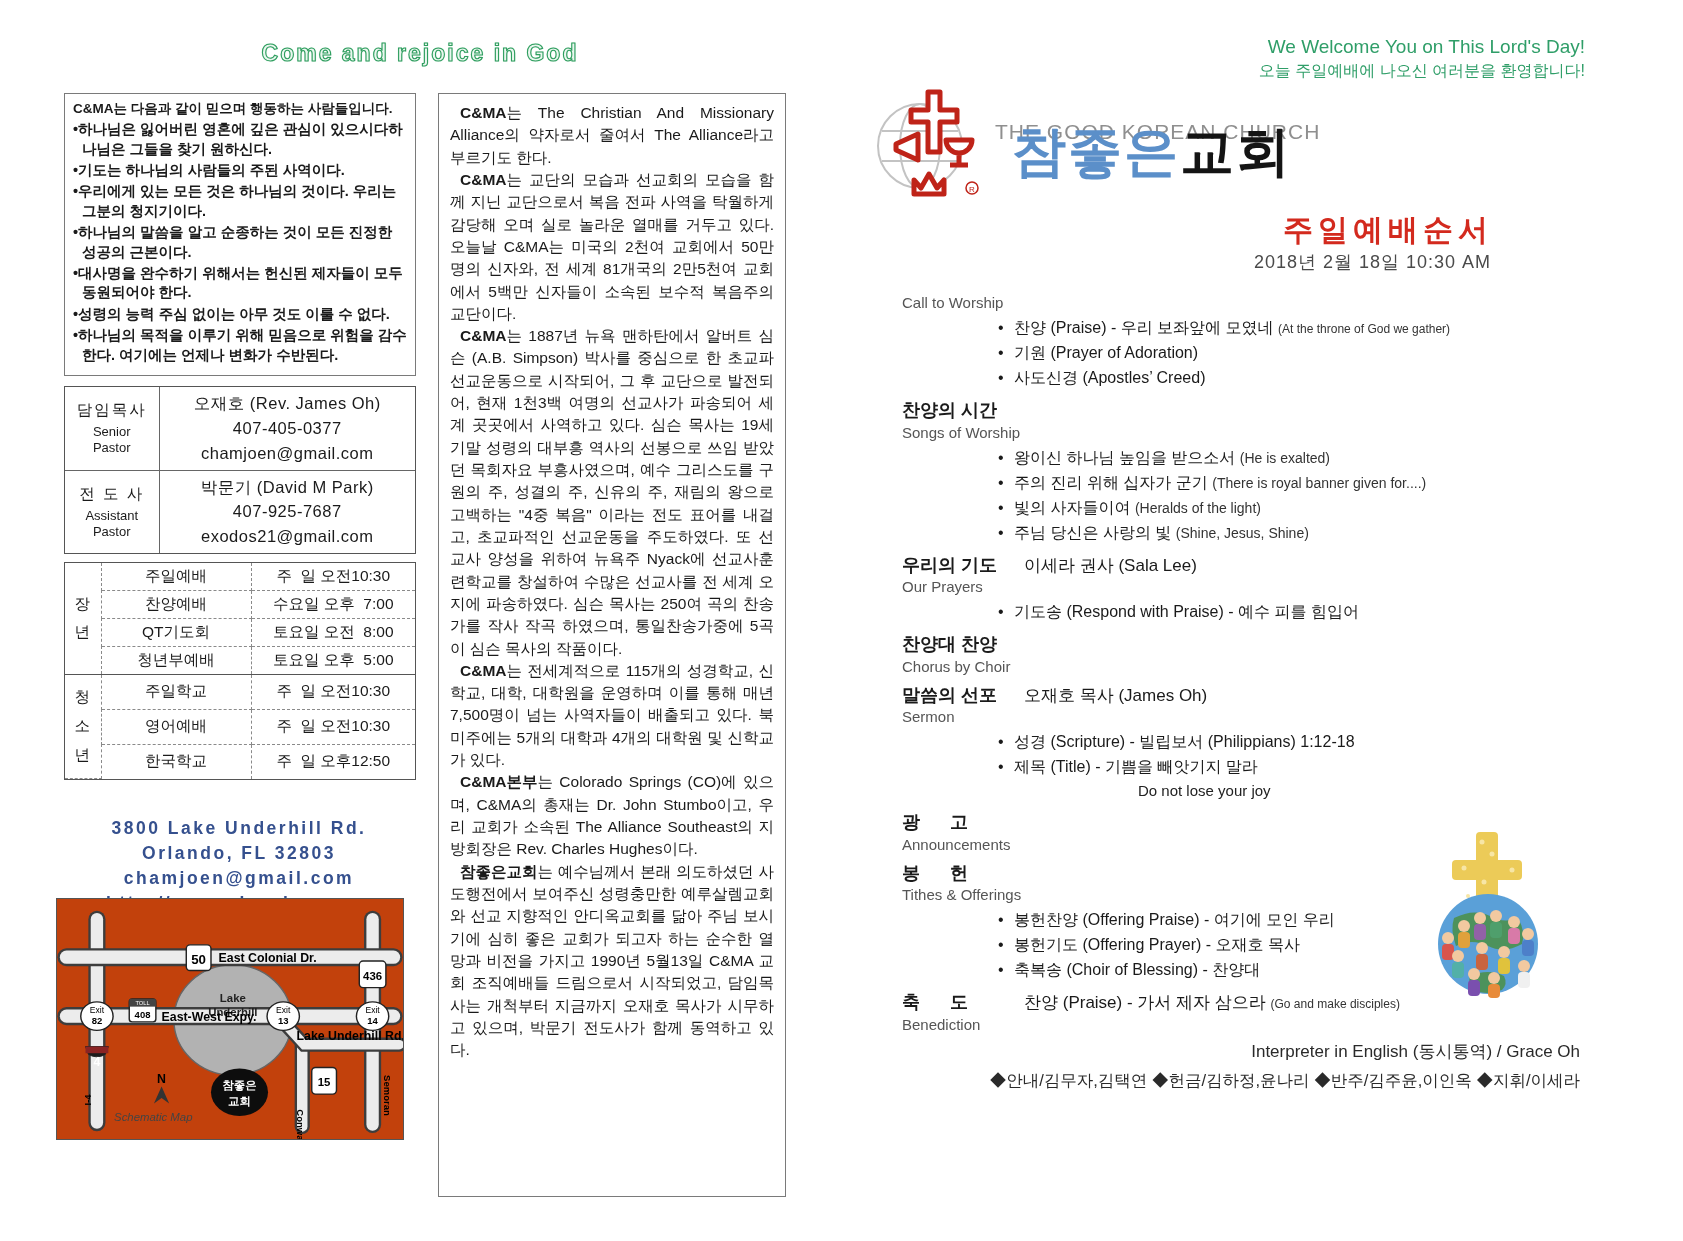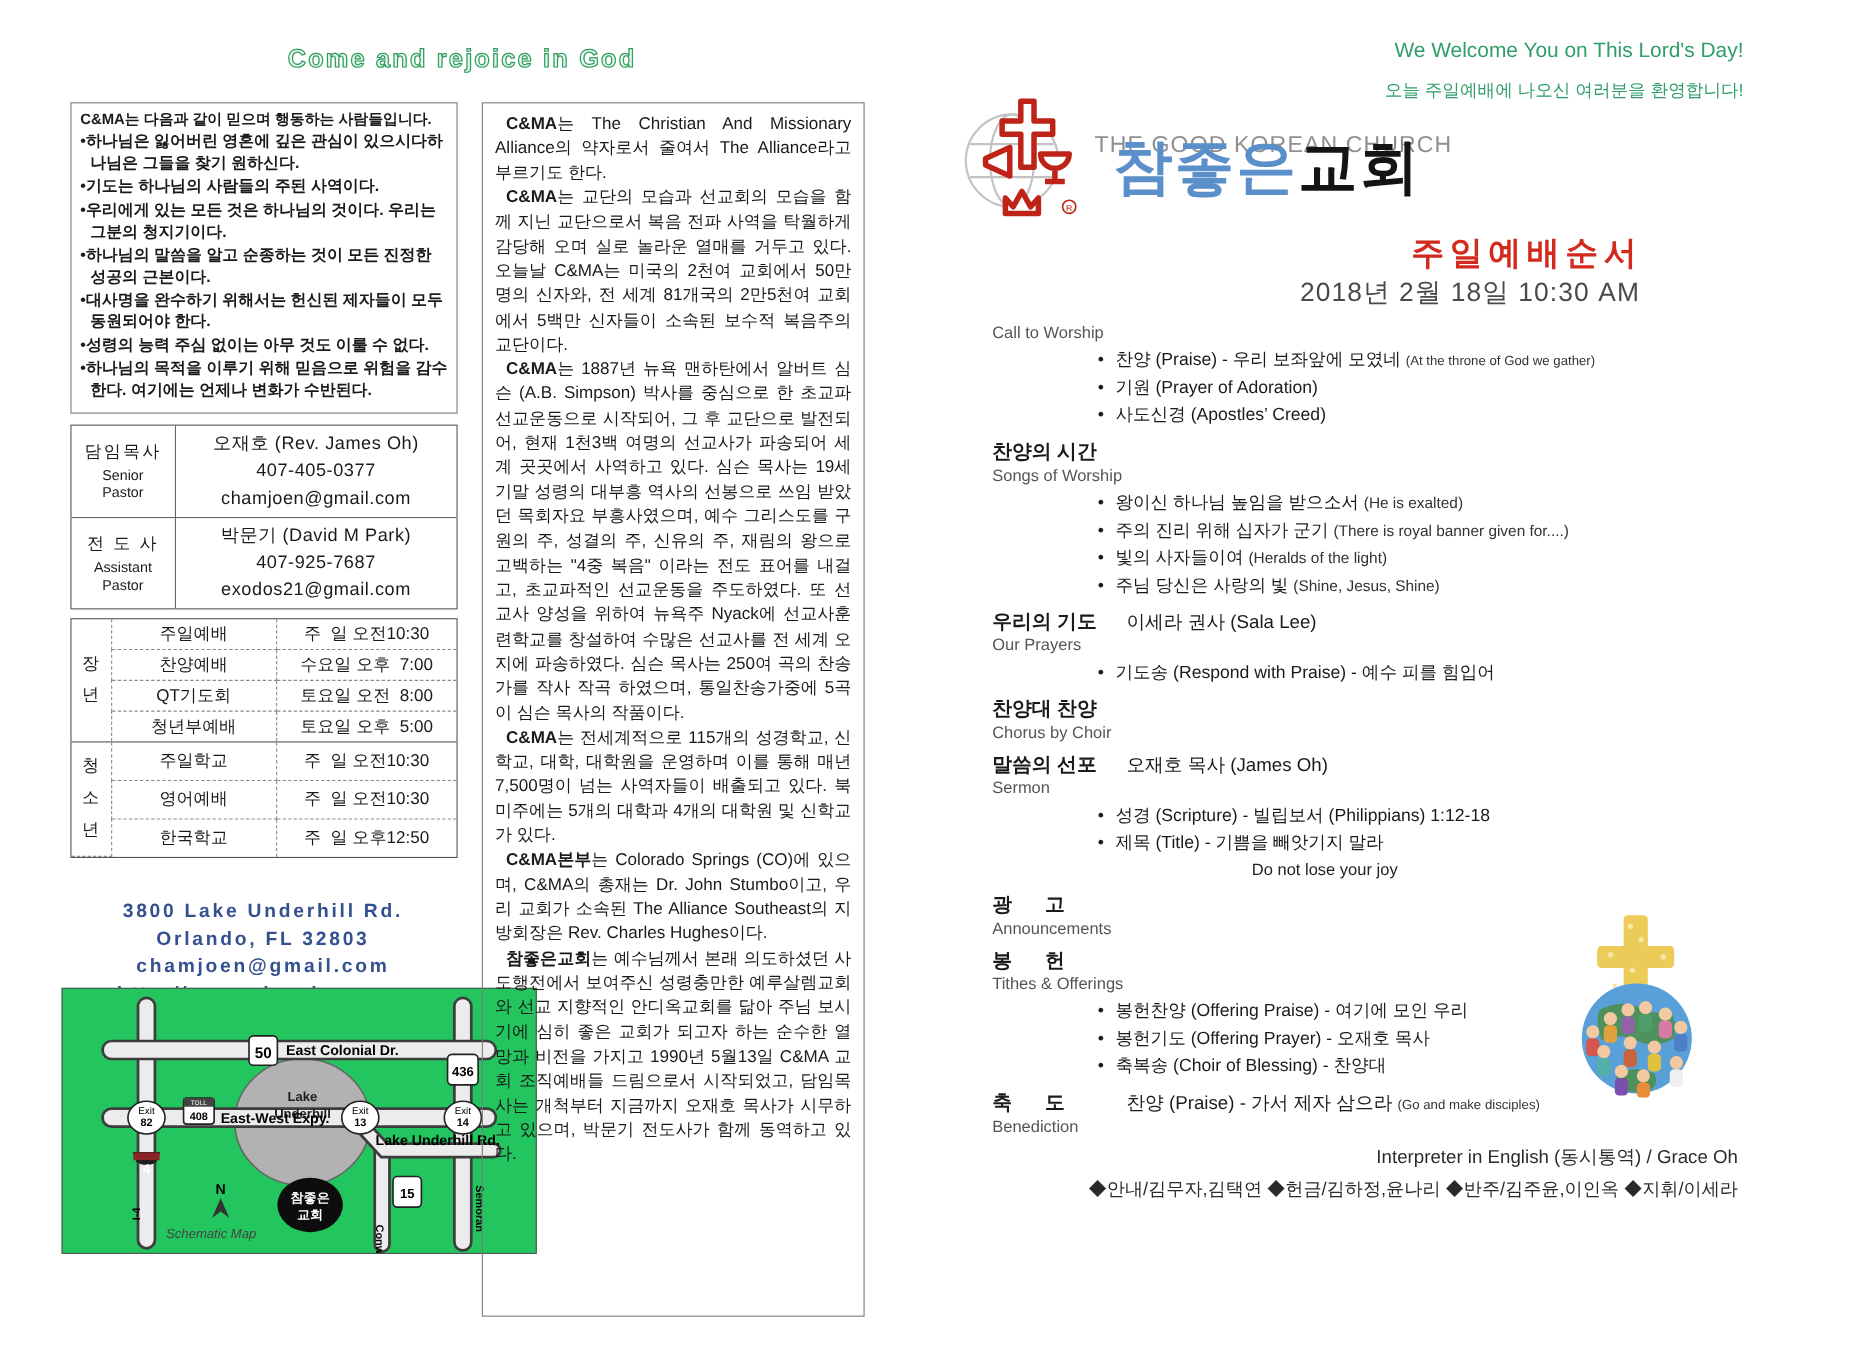--- a/index.html
+++ b/index.html
@@ -38,45 +38,45 @@
   .schedule tr:first-child td{border-top:none;}
   .schedule tr:last-child td{border-bottom:none;}
   .schedule td.c-label{border-left:none;}
   .schedule td.c-time{border-right:none;white-space:pre;}
   .schedule tr.group-start td{border-top:1.4px solid #555;}
   .grp{line-height:1.85;letter-spacing:1px;}
 
   .address{position:absolute;left:56px;top:788px;width:366px;text-align:center;
     color:#35508e;font-weight:bold;font-size:17.5px;letter-spacing:2.5px;line-height:1.42;margin-top:28px;}
 
-  .map-box{position:absolute;left:56px;top:898px;width:432px;height:242px;
-    border:1.5px solid #555;box-sizing:border-box;background:#22c55e;}
+  .map-box{position:absolute;left:56px;top:898px;width:348px;height:242px;
+    border:1.5px solid #555;box-sizing:border-box;background:#c2410c;}
   .map-box svg{display:block;width:100%;height:100%;}
 
   .mid-box{position:absolute;left:438px;top:93px;width:348px;height:1104px;
     border:1.5px solid #7a7a7a;box-sizing:border-box;padding:8px 11px;overflow:hidden;}
   .mid-box p{margin:0;text-align:justify;font-size:15.5px;line-height:1.44;text-indent:10px;}
   .mid-box .lead{font-weight:bold;}
 
   
   .welcome{position:absolute;right:98px;top:36px;text-align:right;color:#2f9e68;}
   .welcome-en{font-size:19px;}
-  .welcome-ko{font-size:16px;margin-top:14px;}
+  .welcome-ko{font-size:16px;margin-top:3px;}
 
   .emblem{position:absolute;left:876px;top:86px;width:116px;height:116px;}
   .logo-en{position:absolute;left:995px;top:92px;font-size:21px;color:#8f8f8f;
     letter-spacing:1px;margin-top:28px;}
   .logo-name{position:absolute;left:1012px;top:116px;font-size:54px;font-weight:bold;
     letter-spacing:2px;white-space:nowrap;}
   .name-blue{color:#5b8fc9;}
   .name-black{color:#141414;}
 
   .service-title{position:absolute;right:190px;top:210px;font-size:30px;font-weight:bold;
     color:#d32a1e;letter-spacing:5px;}
-  .service-date{position:absolute;right:192px;top:250px;font-size:24px;color:#4a4a4a;
+  .service-date{position:absolute;right:192px;top:250px;font-size:18px;color:#4a4a4a;
     letter-spacing:1px;}
 
   .order{position:absolute;left:902px;top:292px;width:662px;}
   .sec{margin-bottom:10px;}
   .sec-head{font-size:18px;line-height:1.2;}
   .sec-title{font-weight:bold;display:inline-block;min-width:122px;white-space:pre;}
   .sec-leader{font-size:17px;}
   .sec-sub{font-size:15px;color:#555;margin-top:2px;}
   .sec-items{margin:5px 0 0 96px;}
   .item{font-size:16px;line-height:1.5;margin:1px 0;}

